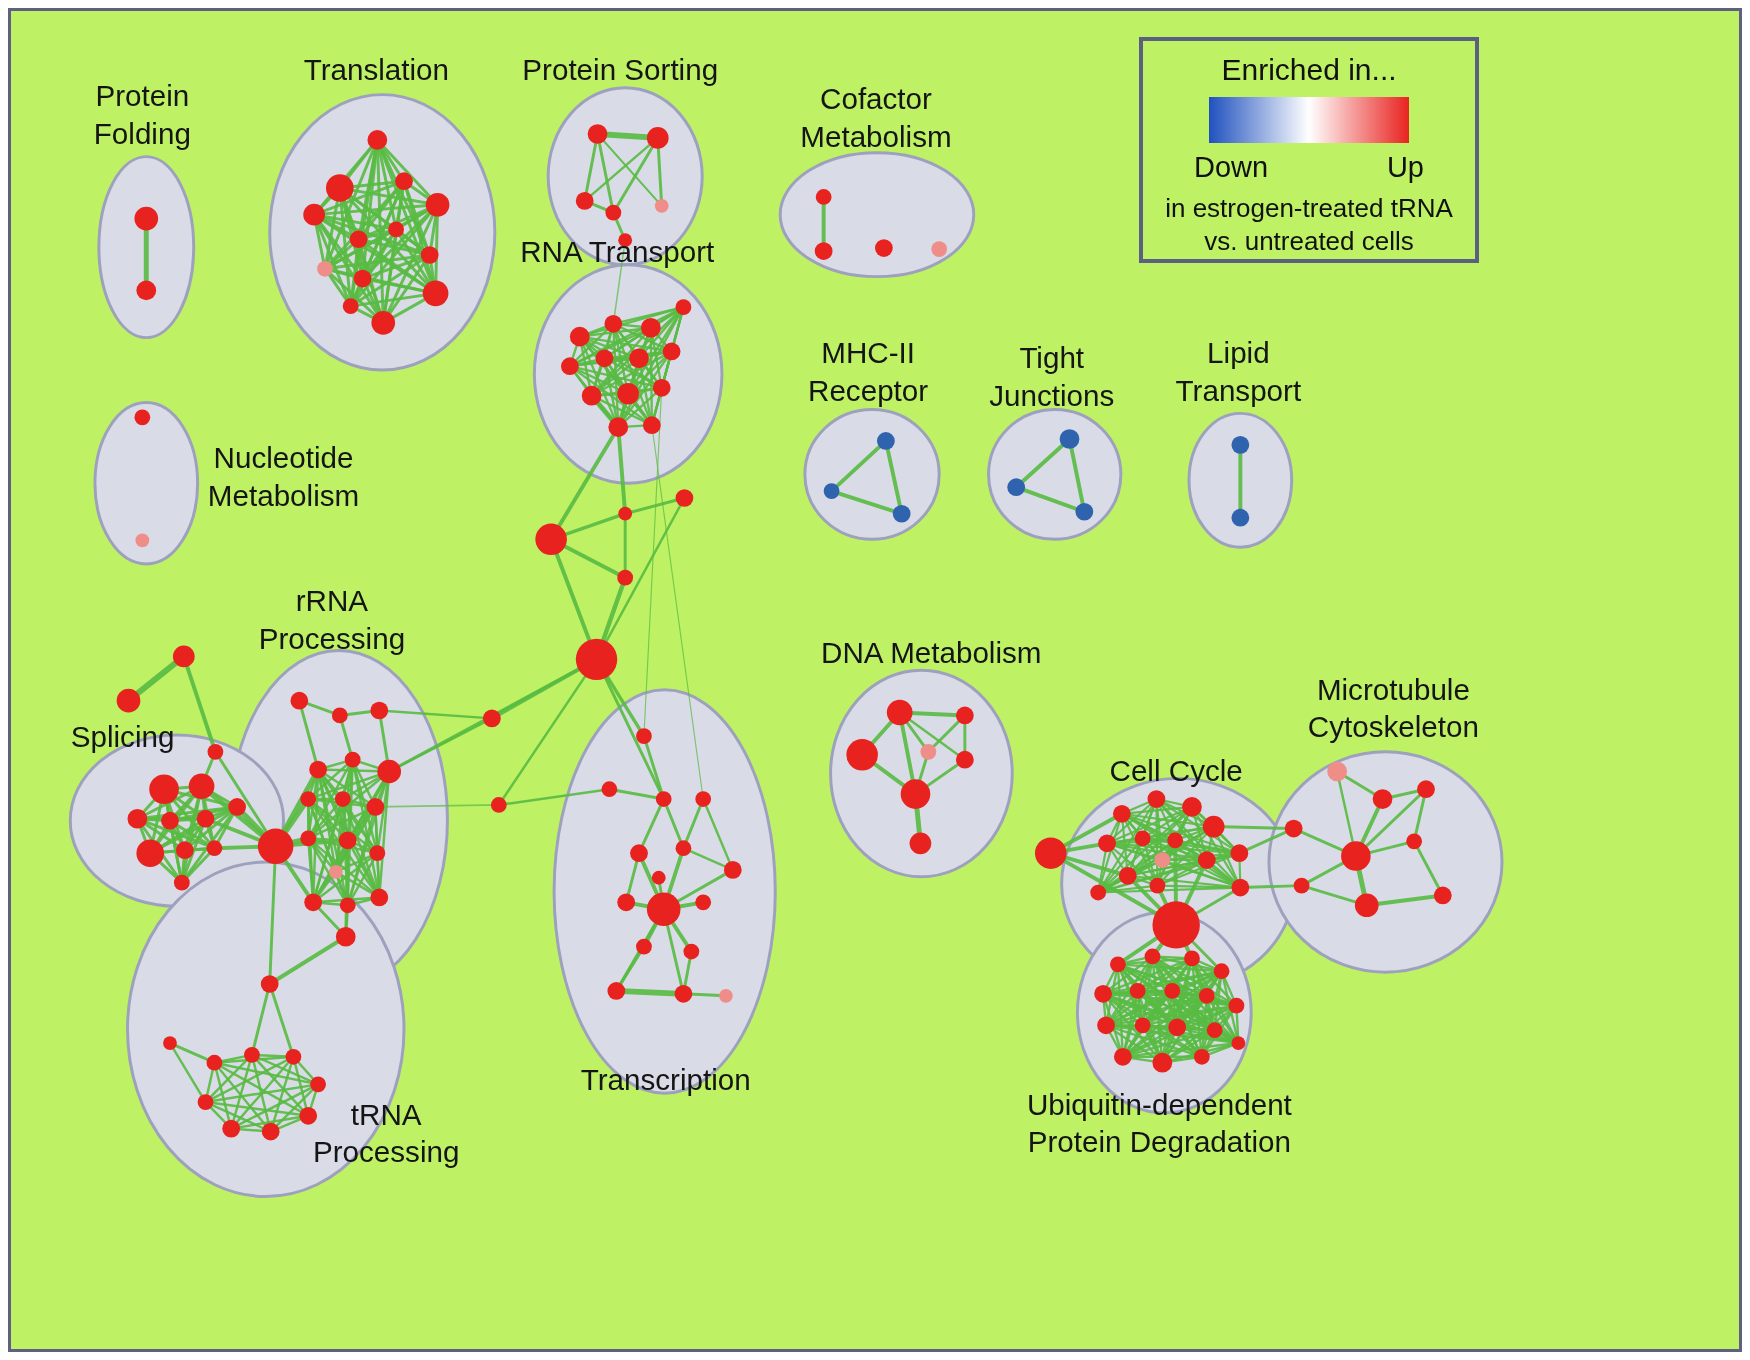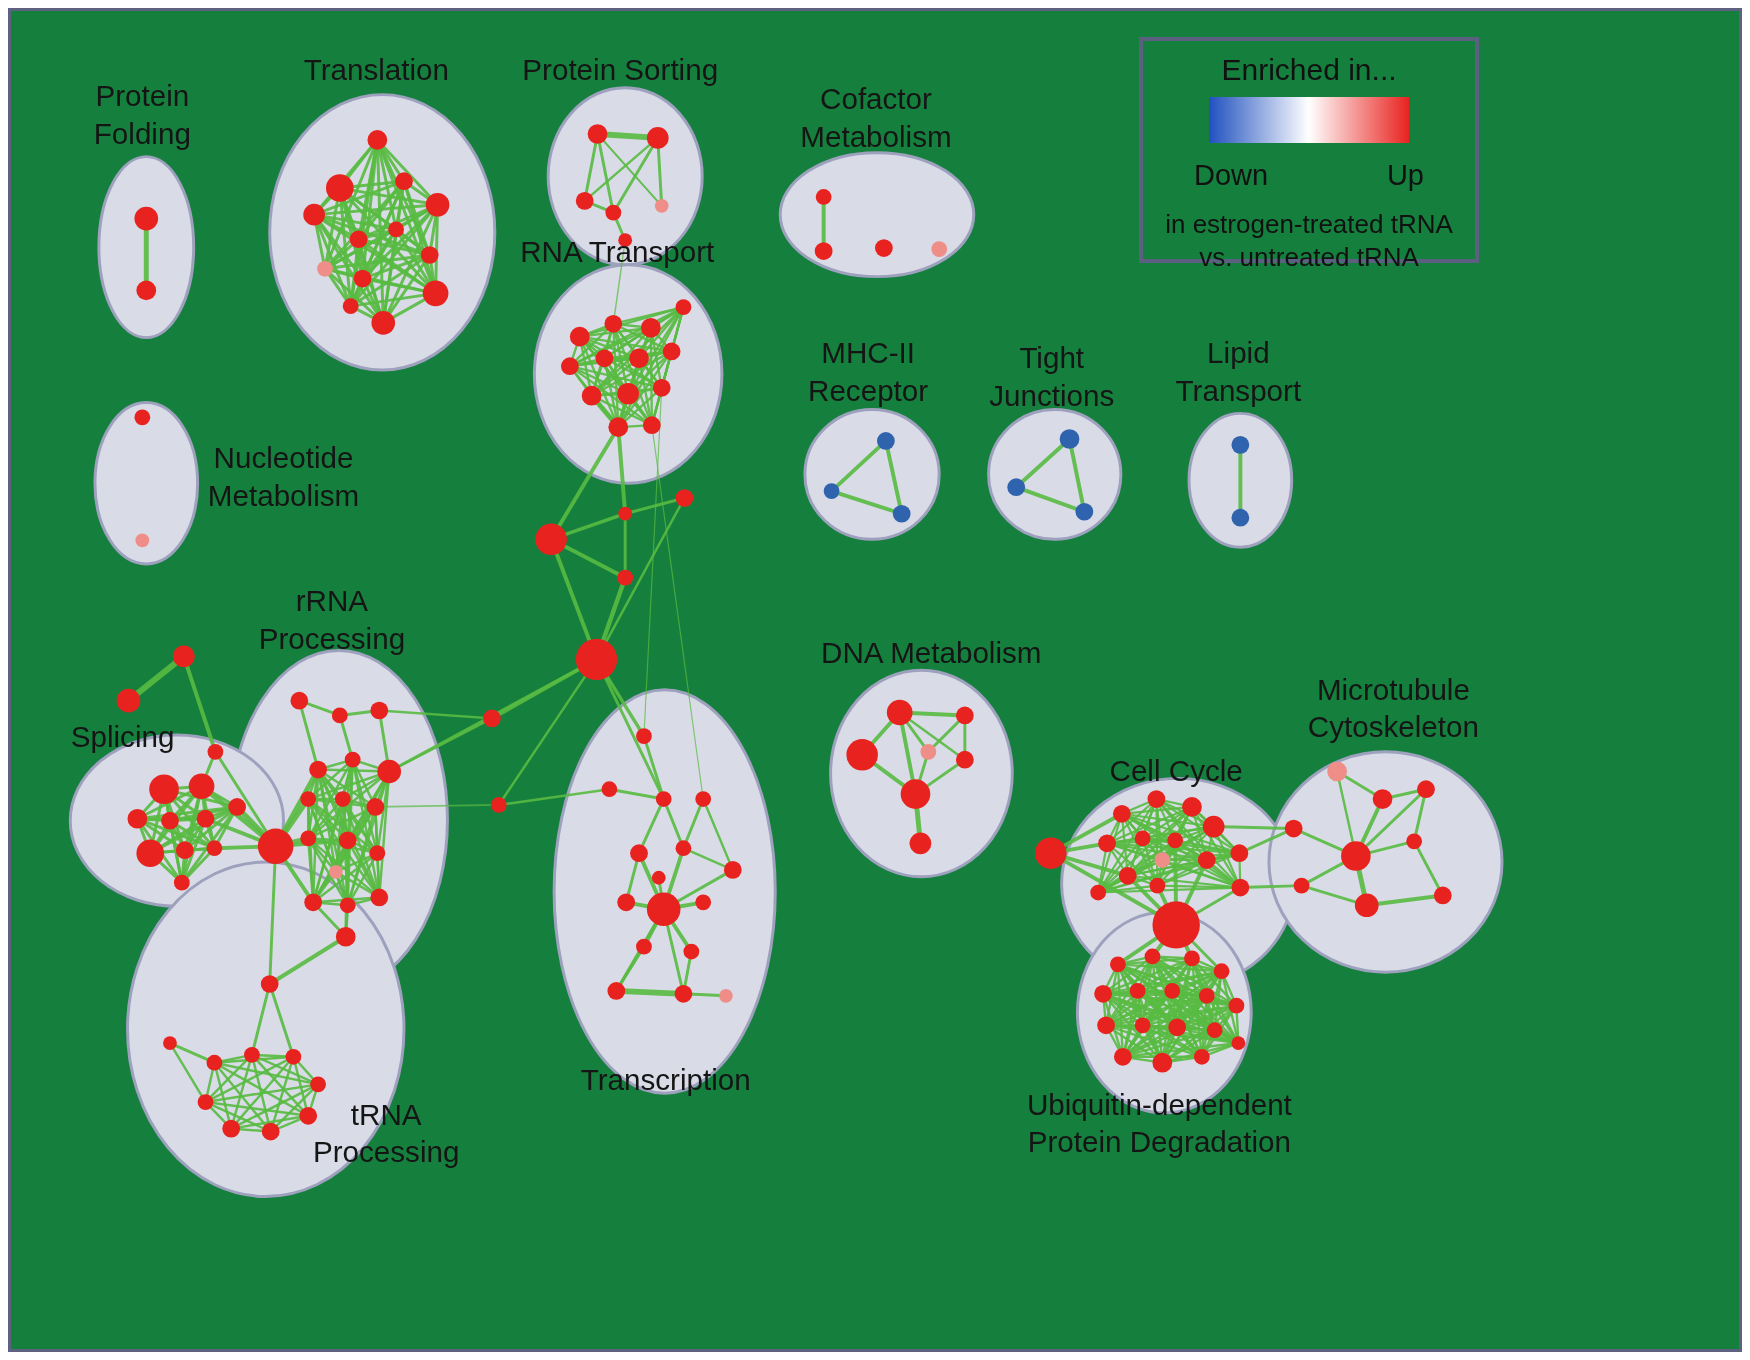--- a/index.html
+++ b/index.html
@@ -3,27 +3,27 @@
 <meta charset="utf-8">
 <style>
   html,body{margin:0;padding:0;background:#ffffff;}
   body{width:1750px;height:1360px;position:relative;font-family:"Liberation Sans",sans-serif;}
   #figure{position:absolute;left:8px;top:8px;right:8px;bottom:8px;border:3px solid #5d6280;overflow:hidden;}
   #network{position:absolute;left:0;top:0;width:100%;height:100%;}
   .cluster-label{font-family:"Liberation Sans",sans-serif;font-size:30px;fill:#151515;}
   #legend{position:absolute;left:1128px;top:26px;width:340px;height:226px;border:4px solid #5b6080;box-sizing:border-box;text-align:center;}
   #legend .legend-title{font-size:30px;color:#111;margin-top:12px;}
   #legend .legend-bar{width:200px;height:46px;margin:10px auto 4px auto;}
-  #legend .legend-downup{width:230px;margin:16px auto;display:flex;justify-content:space-between;font-size:29px;color:#111;}
+  #legend .legend-downup{width:230px;margin:8px auto;display:flex;justify-content:space-between;font-size:29px;color:#111;}
   #legend .legend-line{font-size:26px;color:#111;line-height:33px;}
 </style>
 </head>
 <body>
 
-<div id="figure" style="background: #15803d; border-color: rgb(93, 98, 128);">
+<div id="figure" style="background: #bef264; border-color: rgb(93, 98, 128);">
   <svg id="network" viewBox="0 0 1750 1360" preserveAspectRatio="none">
     <g id="g-clusters">
         <ellipse cx="137" cy="240" rx="48" ry="92" fill="#d9dbe7" stroke="#9da1bd" stroke-width="3"></ellipse>
         <ellipse cx="376" cy="225" rx="114" ry="140" fill="#d9dbe7" stroke="#9da1bd" stroke-width="3"></ellipse>
         <ellipse cx="622" cy="168" rx="78" ry="90" fill="#d9dbe7" stroke="#9da1bd" stroke-width="3"></ellipse>
         <ellipse cx="625" cy="369" rx="95" ry="111" fill="#d9dbe7" stroke="#9da1bd" stroke-width="3"></ellipse>
         <ellipse cx="877" cy="207" rx="98" ry="63" fill="#d9dbe7" stroke="#9da1bd" stroke-width="3"></ellipse>
         <ellipse cx="872" cy="471" rx="68" ry="66" fill="#d9dbe7" stroke="#9da1bd" stroke-width="3"></ellipse>
         <ellipse cx="1057" cy="471" rx="67" ry="66" fill="#d9dbe7" stroke="#9da1bd" stroke-width="3"></ellipse>
         <ellipse cx="1245" cy="477" rx="52" ry="68" fill="#d9dbe7" stroke="#9da1bd" stroke-width="3"></ellipse>
@@ -888,15 +888,15 @@
   </svg>
 
   <div id="legend">
     <div class="legend-title">Enriched in...</div>
     <div class="legend-bar" id="legend-bar" style="background: linear-gradient(90deg, rgb(32, 81, 191) 0%, rgb(255, 255, 255) 50%, rgb(232, 35, 31) 100%);"></div>
     <div class="legend-downup">
       <span>Down</span>
       <span>Up</span>
     </div>
     <div class="legend-line">in estrogen-treated tRNA</div>
-    <div class="legend-line">vs. untreated tRNA</div>
+    <div class="legend-line">vs. untreated cells</div>
   </div>
 </div>
 
 </body></html>

